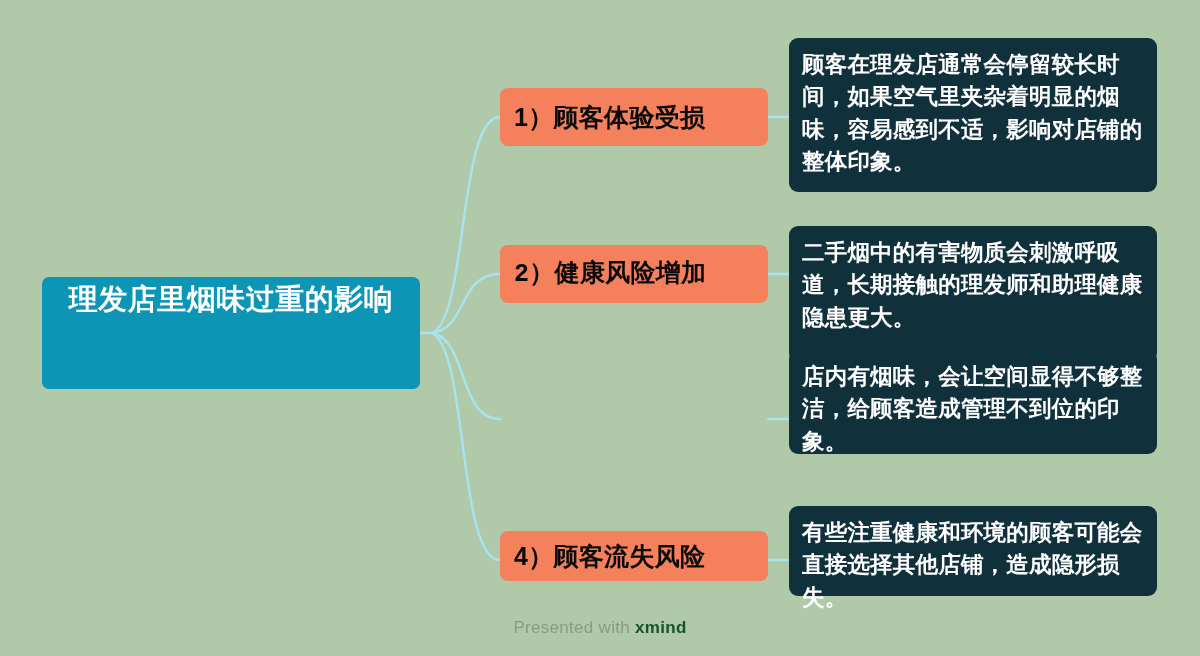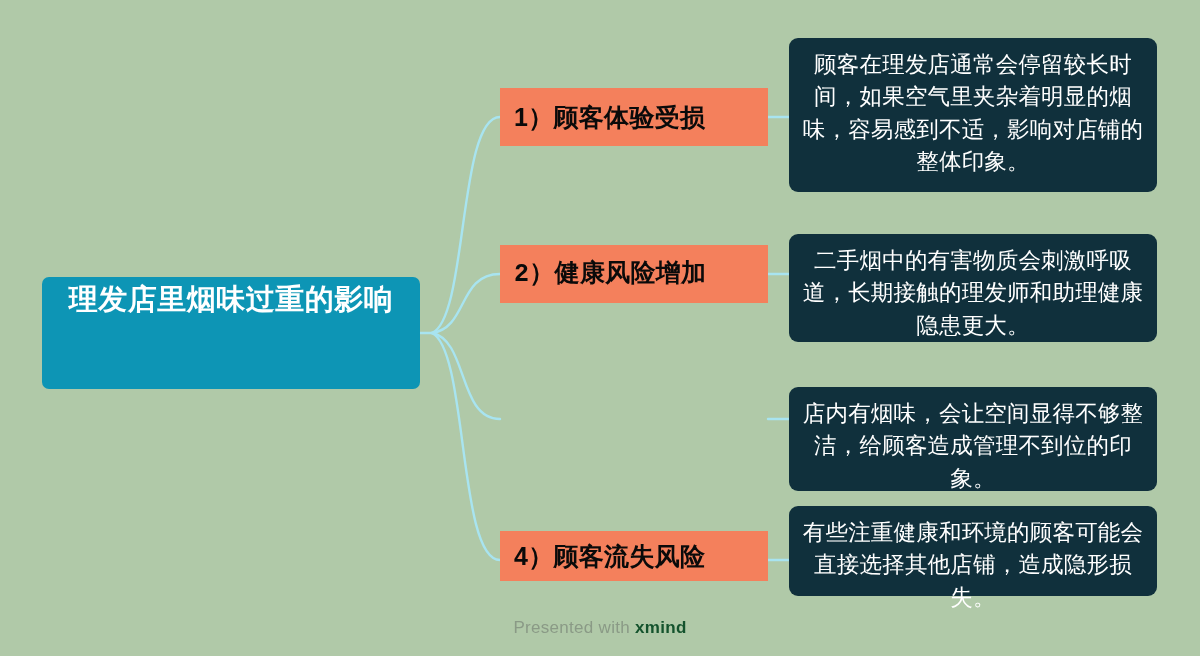--- a/index.html
+++ b/index.html
@@ -51,21 +51,21 @@
     text-align: center;
     letter-spacing: 0.5px;
   }
 
   
   .branch-node {
     position: absolute;
     left: 500px;
     width: 268px;
     background: #f4805c;
-    border-radius: 0;
+    border-radius: 8px;
     box-sizing: border-box;
     padding: 10px 14px;
     display: flex;
     align-items: center;
     z-index: 3;
   }
   .branch-node-text {
     color: #0a0a0a;
     font-size: 25px;
     font-weight: bold;
@@ -84,28 +84,27 @@
     width: 368px;
     background: #10303c;
     border-radius: 9px;
     box-sizing: border-box;
     padding: 11px 13px;
     z-index: 3;
   }
   .detail-node-text {
     color: #ffffff;
     font-size: 22.5px;
-    font-weight: normal;
+    font-weight: bold;
     line-height: 1.44;
     letter-spacing: 0.2px;
-    text-align: center;
   }
   .detail-1 { top: 38px;  height: 154px; }
-  .detail-2 { top: 234px; height: 108px; }
-  .detail-3 { top: 387px; height: 104px; }
+  .detail-2 { top: 226px; height: 136px; }
+  .detail-3 { top: 350px; height: 104px; }
   .detail-4 { top: 506px; height: 90px; }
 
   
   .footer-watermark {
     position: absolute;
     left: 0;
     top: 618px;
     width: 1200px;
     text-align: center;
     color: #8a9a86;

